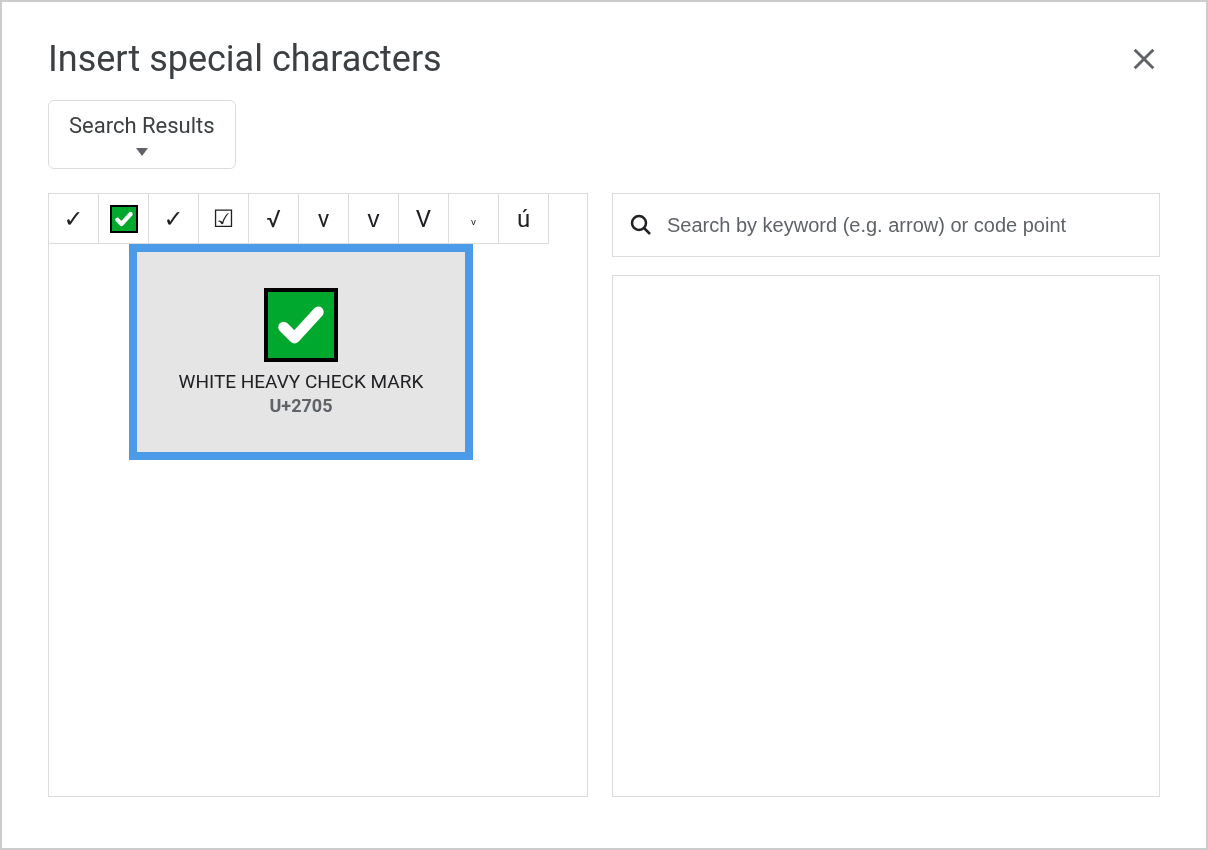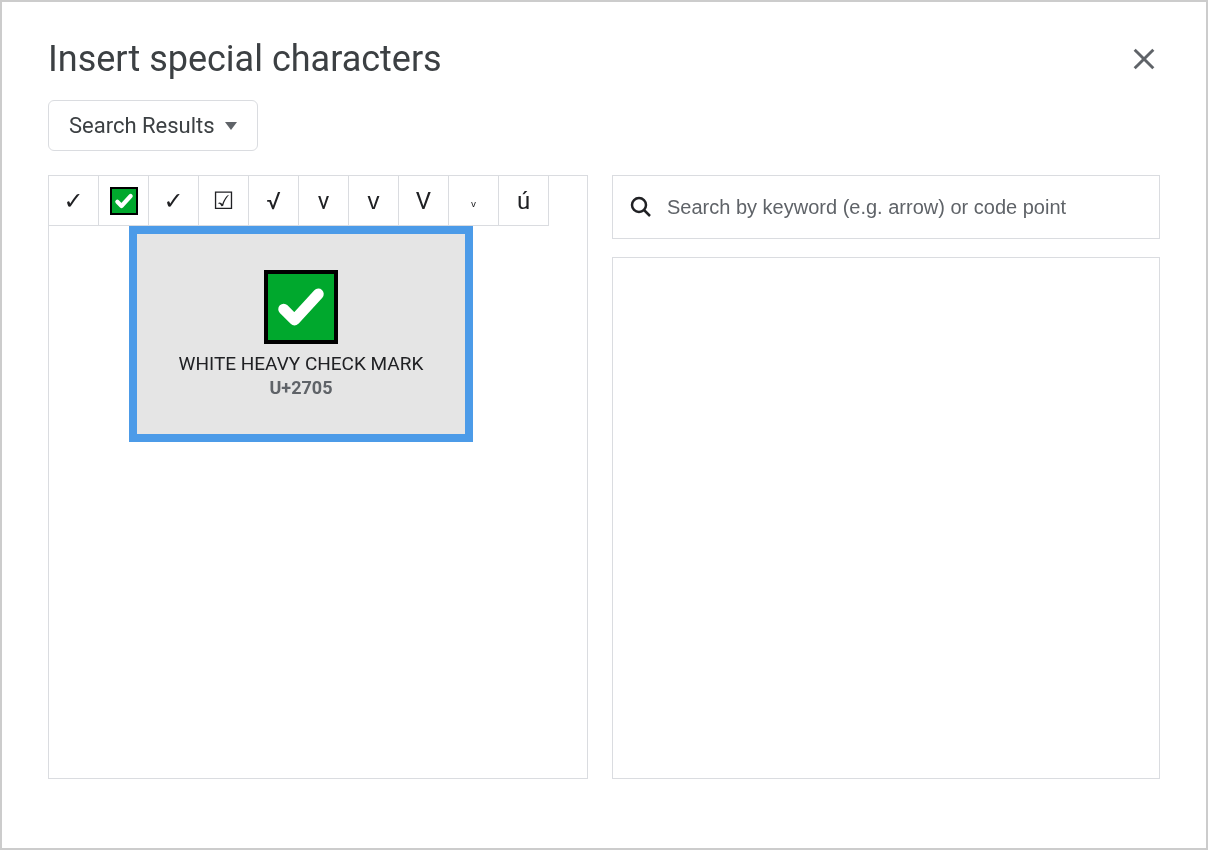--- a/index.html
+++ b/index.html
@@ -41,20 +41,21 @@
       display: inline-flex;
       align-items: center;
       border: 1px solid #dadce0;
       border-radius: 6px;
       padding: 12px 20px;
       cursor: pointer;
       color: #3c4043;
       font-size: 22px;
       margin-bottom: 24px;
       gap: 10px;
+      flex-direction: column;
     }
     .dropdown .caret {
       width: 0; height: 0;
       border-left: 6px solid transparent;
       border-right: 6px solid transparent;
       border-top: 8px solid #5f6368;
     }
     .content {
       display: flex;
       gap: 24px;

